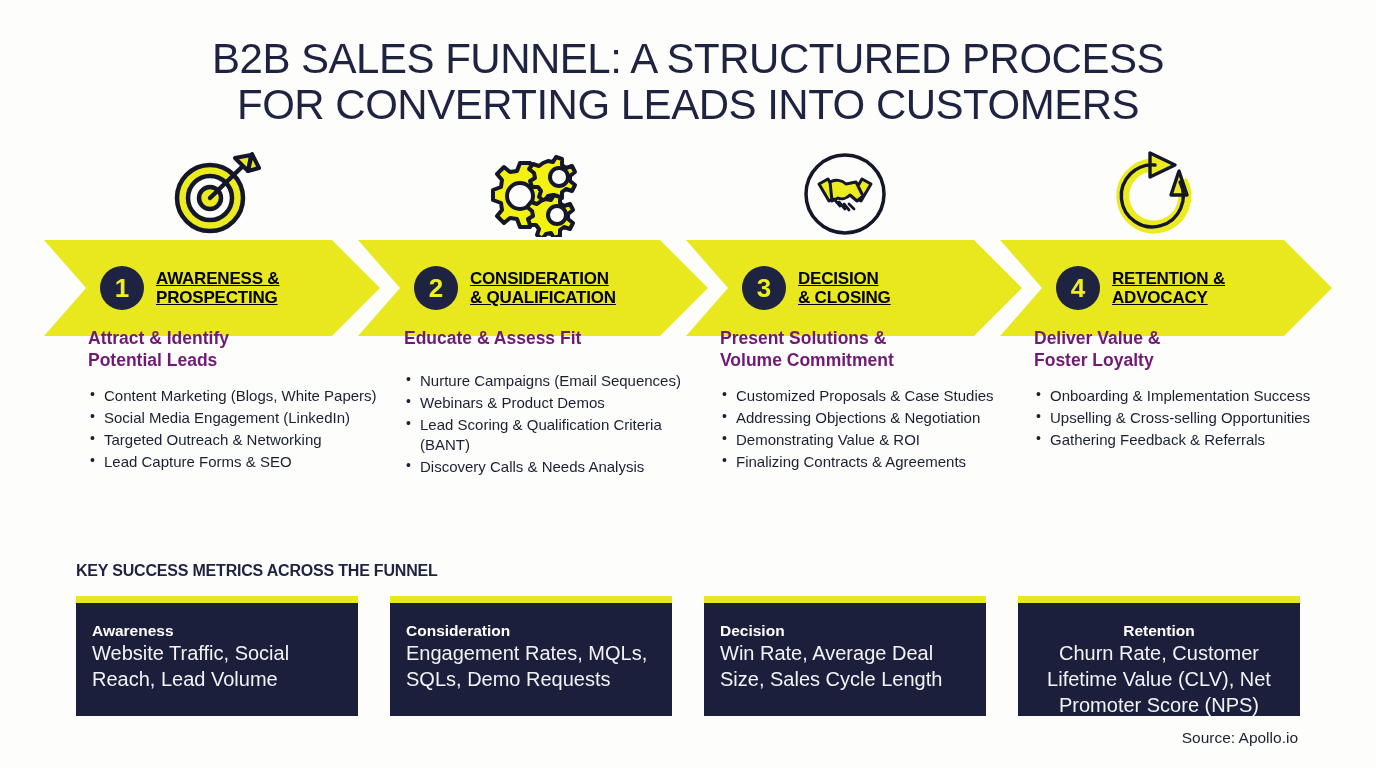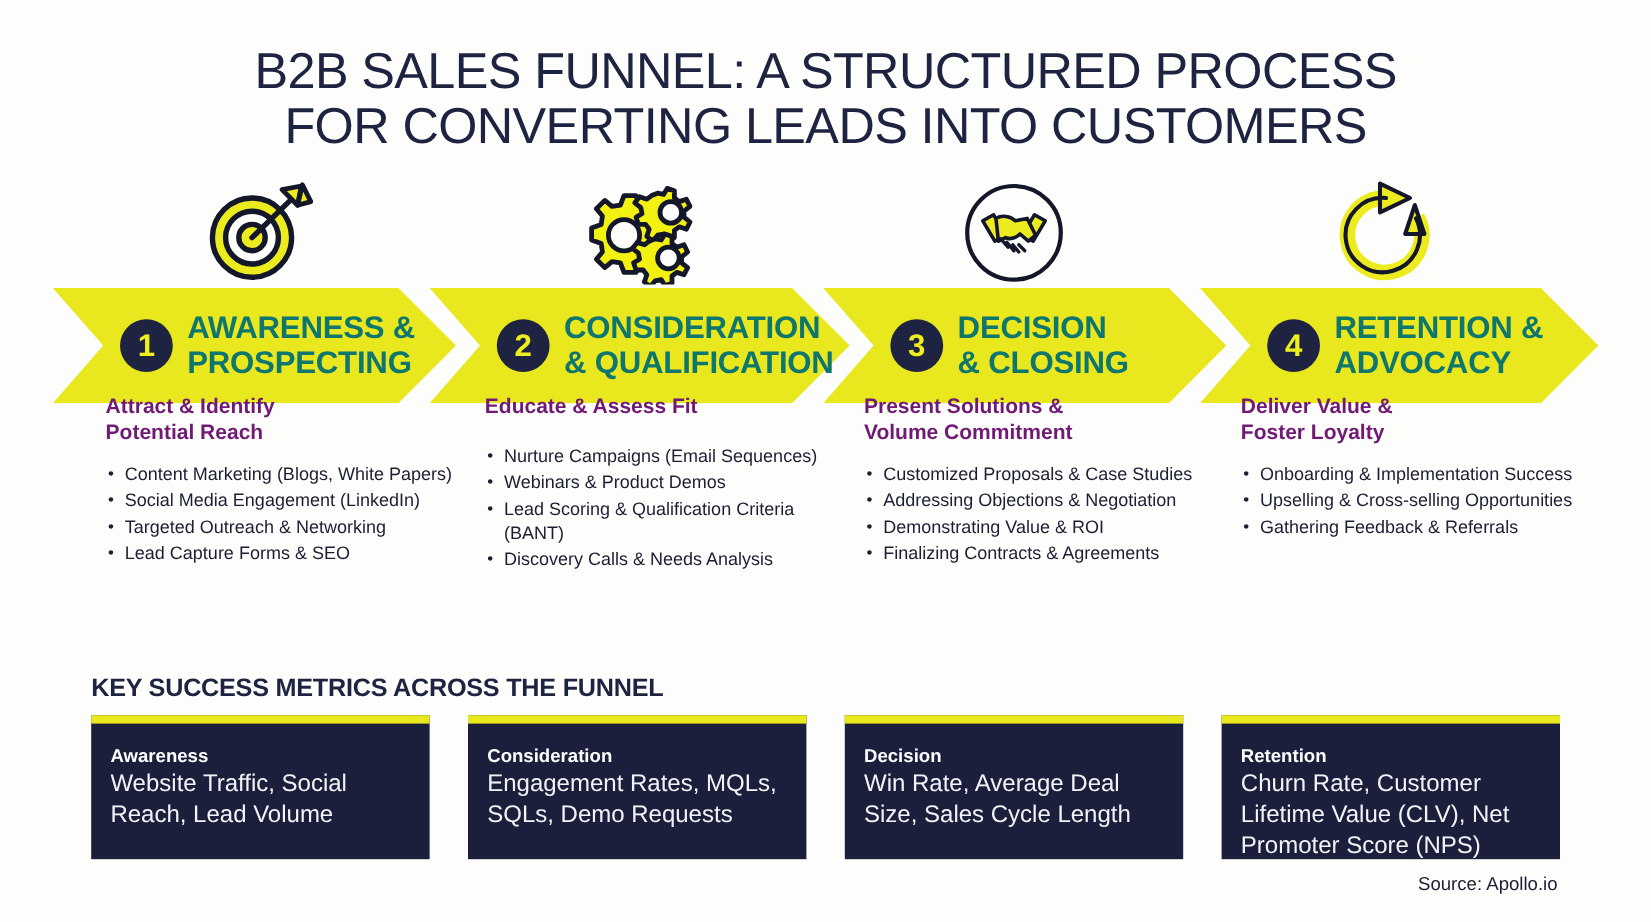--- a/index.html
+++ b/index.html
@@ -48,23 +48,24 @@
   }
   .stage-num{
     width:44px; height:44px; border-radius:50%;
     background:#1d2340; color:#f0ef1e;
     font-size:26px; font-weight:bold;
     display:flex; align-items:center; justify-content:center;
     flex:0 0 auto;
     line-height:1;
   }
   .stage-title{
-    font-size:26px; font-weight:bold; line-height:1.12;
-    color:#0f766e; letter-spacing:-0.2px;
+    font-size:17px; font-weight:bold; line-height:1.12;
+    color:#000000; letter-spacing:-0.2px;
     white-space:nowrap;
+    text-decoration:underline;
   }
   .stage-title .t2{ display:block; }
 
   
   .col{
     position:absolute;
     top:328px;
     width:300px;
   }
   .col-heading{
@@ -87,21 +88,21 @@
     position:absolute; left:2px; top:-1px;
     font-size:14px;
   }
   
   .col.one-line .col-heading{ margin-bottom:14px; }
   .col.one-line ul{ margin-top:21px; }
 
   
   #metrics-title{
     position:absolute; left:76px; top:562px;
-    font-size:21px; font-weight:bold;
+    font-size:16px; font-weight:bold;
     color:#1d2340;
     letter-spacing:-0.2px;
     text-align:center;
   }
   .metric-card{
     position:absolute;
     top:596px;
     width:282px;
     height:120px;
     background:#1b1f3b;
@@ -231,21 +232,21 @@
         <span>RETENTION &amp;</span>
         <span class="t2">ADVOCACY</span>
       </div>
     </div>
   </div>
 </div>
 
 <div class="col" style="left:88px;">
   <div class="col-heading">
     <span>Attract &amp; Identify</span>
-    <span class="h2">Potential Reach</span>
+    <span class="h2">Potential Leads</span>
   </div>
   <ul>
     <li>Content Marketing (Blogs, White Papers)</li>
     <li>Social Media Engagement (LinkedIn)</li>
     <li>Targeted Outreach &amp; Networking</li>
     <li>Lead Capture Forms &amp; SEO</li>
   </ul>
 </div>
 
 <div class="col one-line" style="left:404px;">
@@ -295,18 +296,18 @@
 <div class="metric-card" style="left:390px;">
   <div class="metric-name">Consideration</div>
   <div class="metric-value">Engagement Rates, MQLs, SQLs, Demo Requests</div>
 </div>
 
 <div class="metric-card" style="left:704px;">
   <div class="metric-name">Decision</div>
   <div class="metric-value">Win Rate, Average Deal Size, Sales Cycle Length</div>
 </div>
 
-<div class="metric-card" style="left:1018px;">
+<div class="metric-card" style="left:1018px;text-align:center;">
   <div class="metric-name">Retention</div>
   <div class="metric-value">Churn Rate, Customer Lifetime Value (CLV), Net Promoter Score (NPS)</div>
 </div>
 
 <div id="source">Source: Apollo.io</div>
 
 </body></html>

